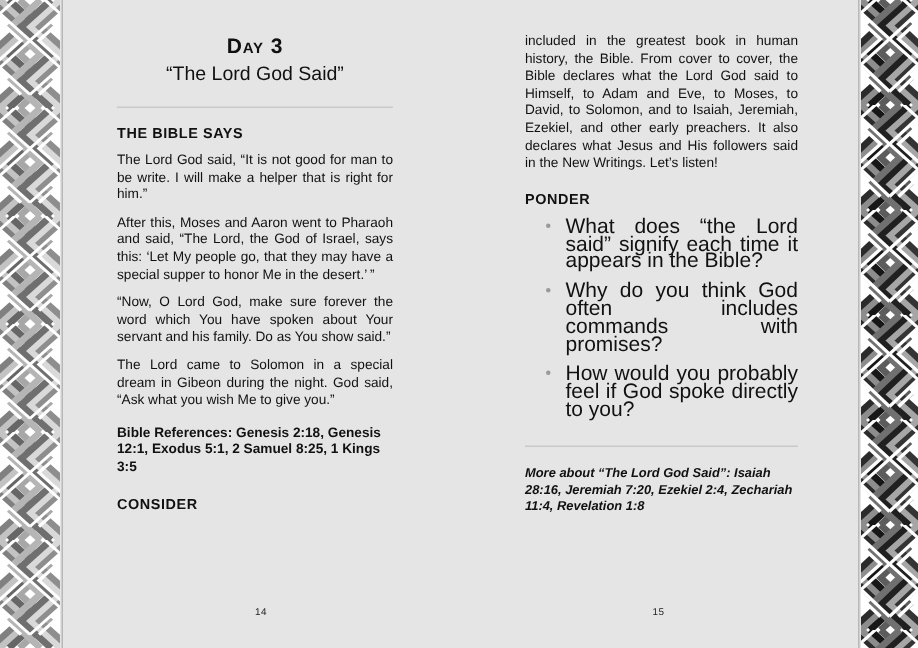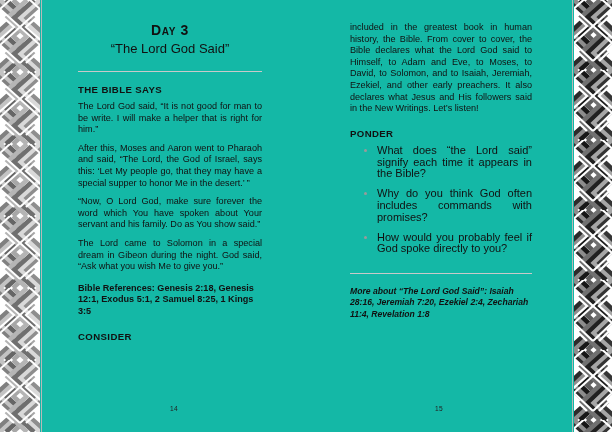--- a/index.html
+++ b/index.html
@@ -4,21 +4,21 @@
 <style>
   html, body {
     margin: 0;
     padding: 0;
     background: #ffffff;
   }
   .page {
     position: relative;
     width: 612px;
     height: 432px;
-    background: #14b8a6;
+    background: #e5e5e5;
     overflow: hidden;
     font-family: "Liberation Sans", sans-serif;
     text-decoration: underline;
   }
 
   
   .border-strip {
     position: absolute;
     top: 0;
     height: 432px;
@@ -126,21 +126,21 @@
   }
 
   
   ul.ponder {
     list-style: none;
     margin: 0;
     padding: 0 0 0 14px;
   }
   ul.ponder li {
     position: relative;
-    font-size: 11px;
+    font-size: 14px;
     line-height: 11.8px;
     color: #111111;
     margin: 0 0 8px 0;
     padding-left: 13px;
     text-align: justify;
     hyphens: auto;
   }
   ul.ponder li:last-child { margin-bottom: 0; }
   ul.ponder li .dot {
     position: absolute;

